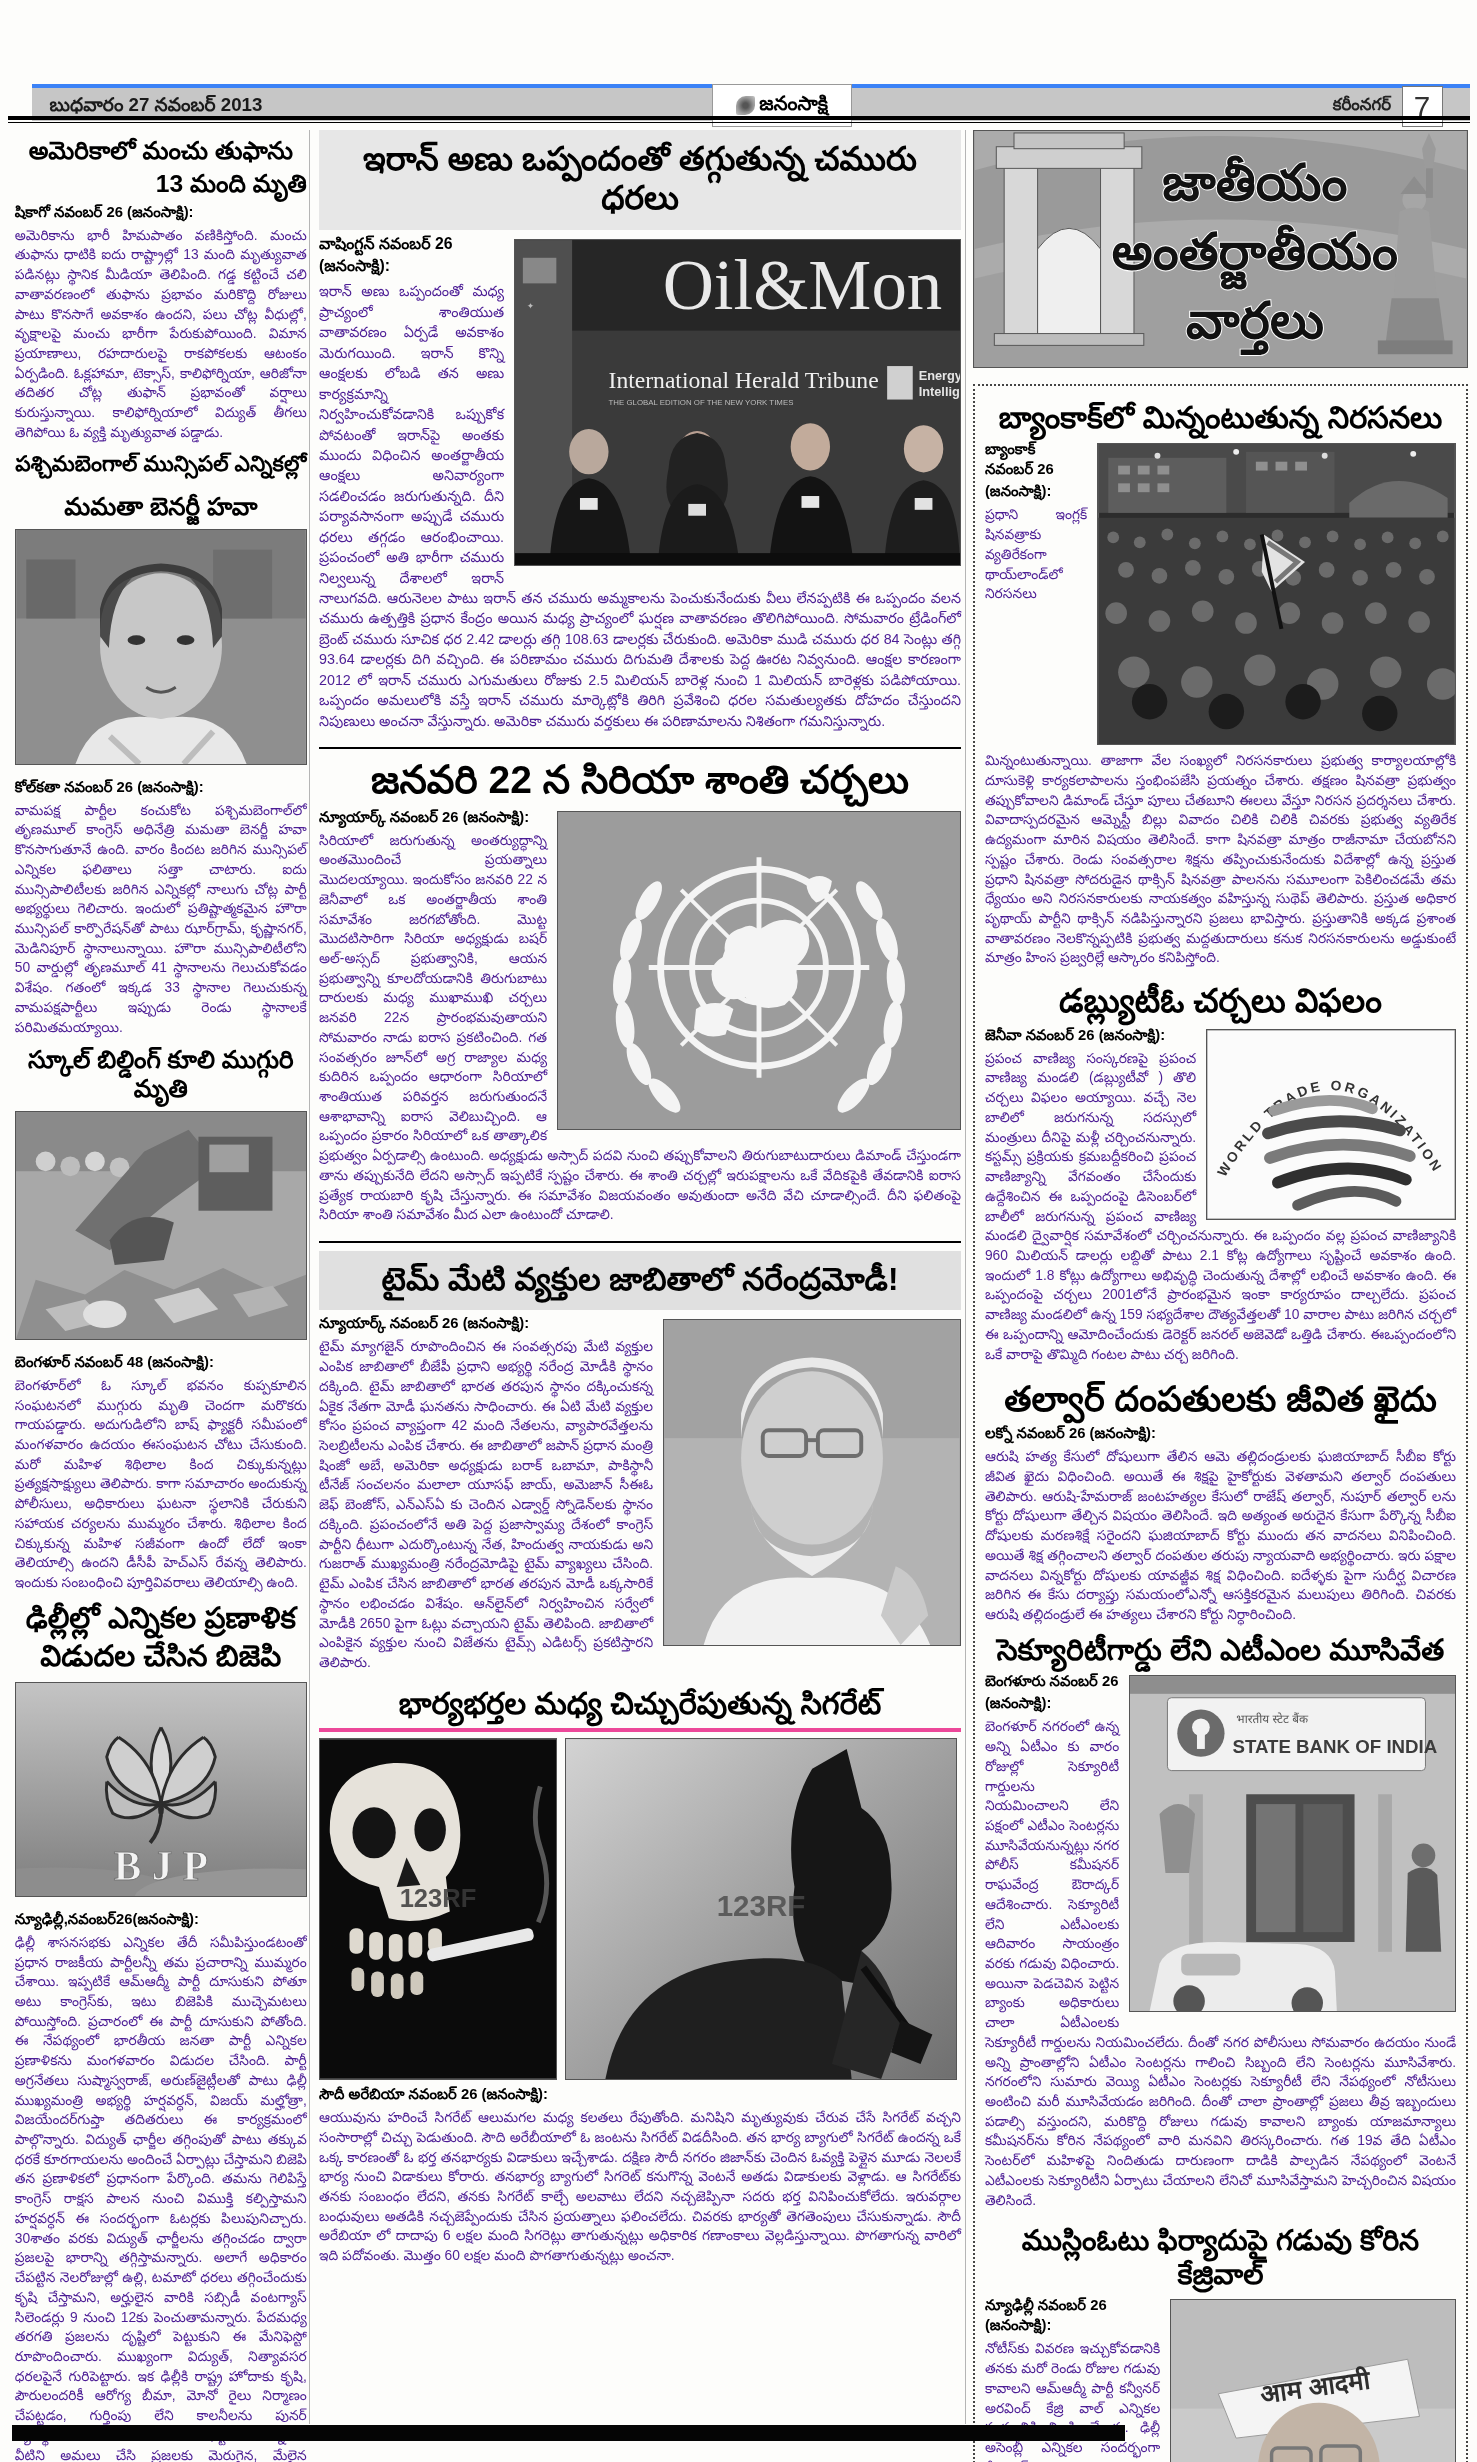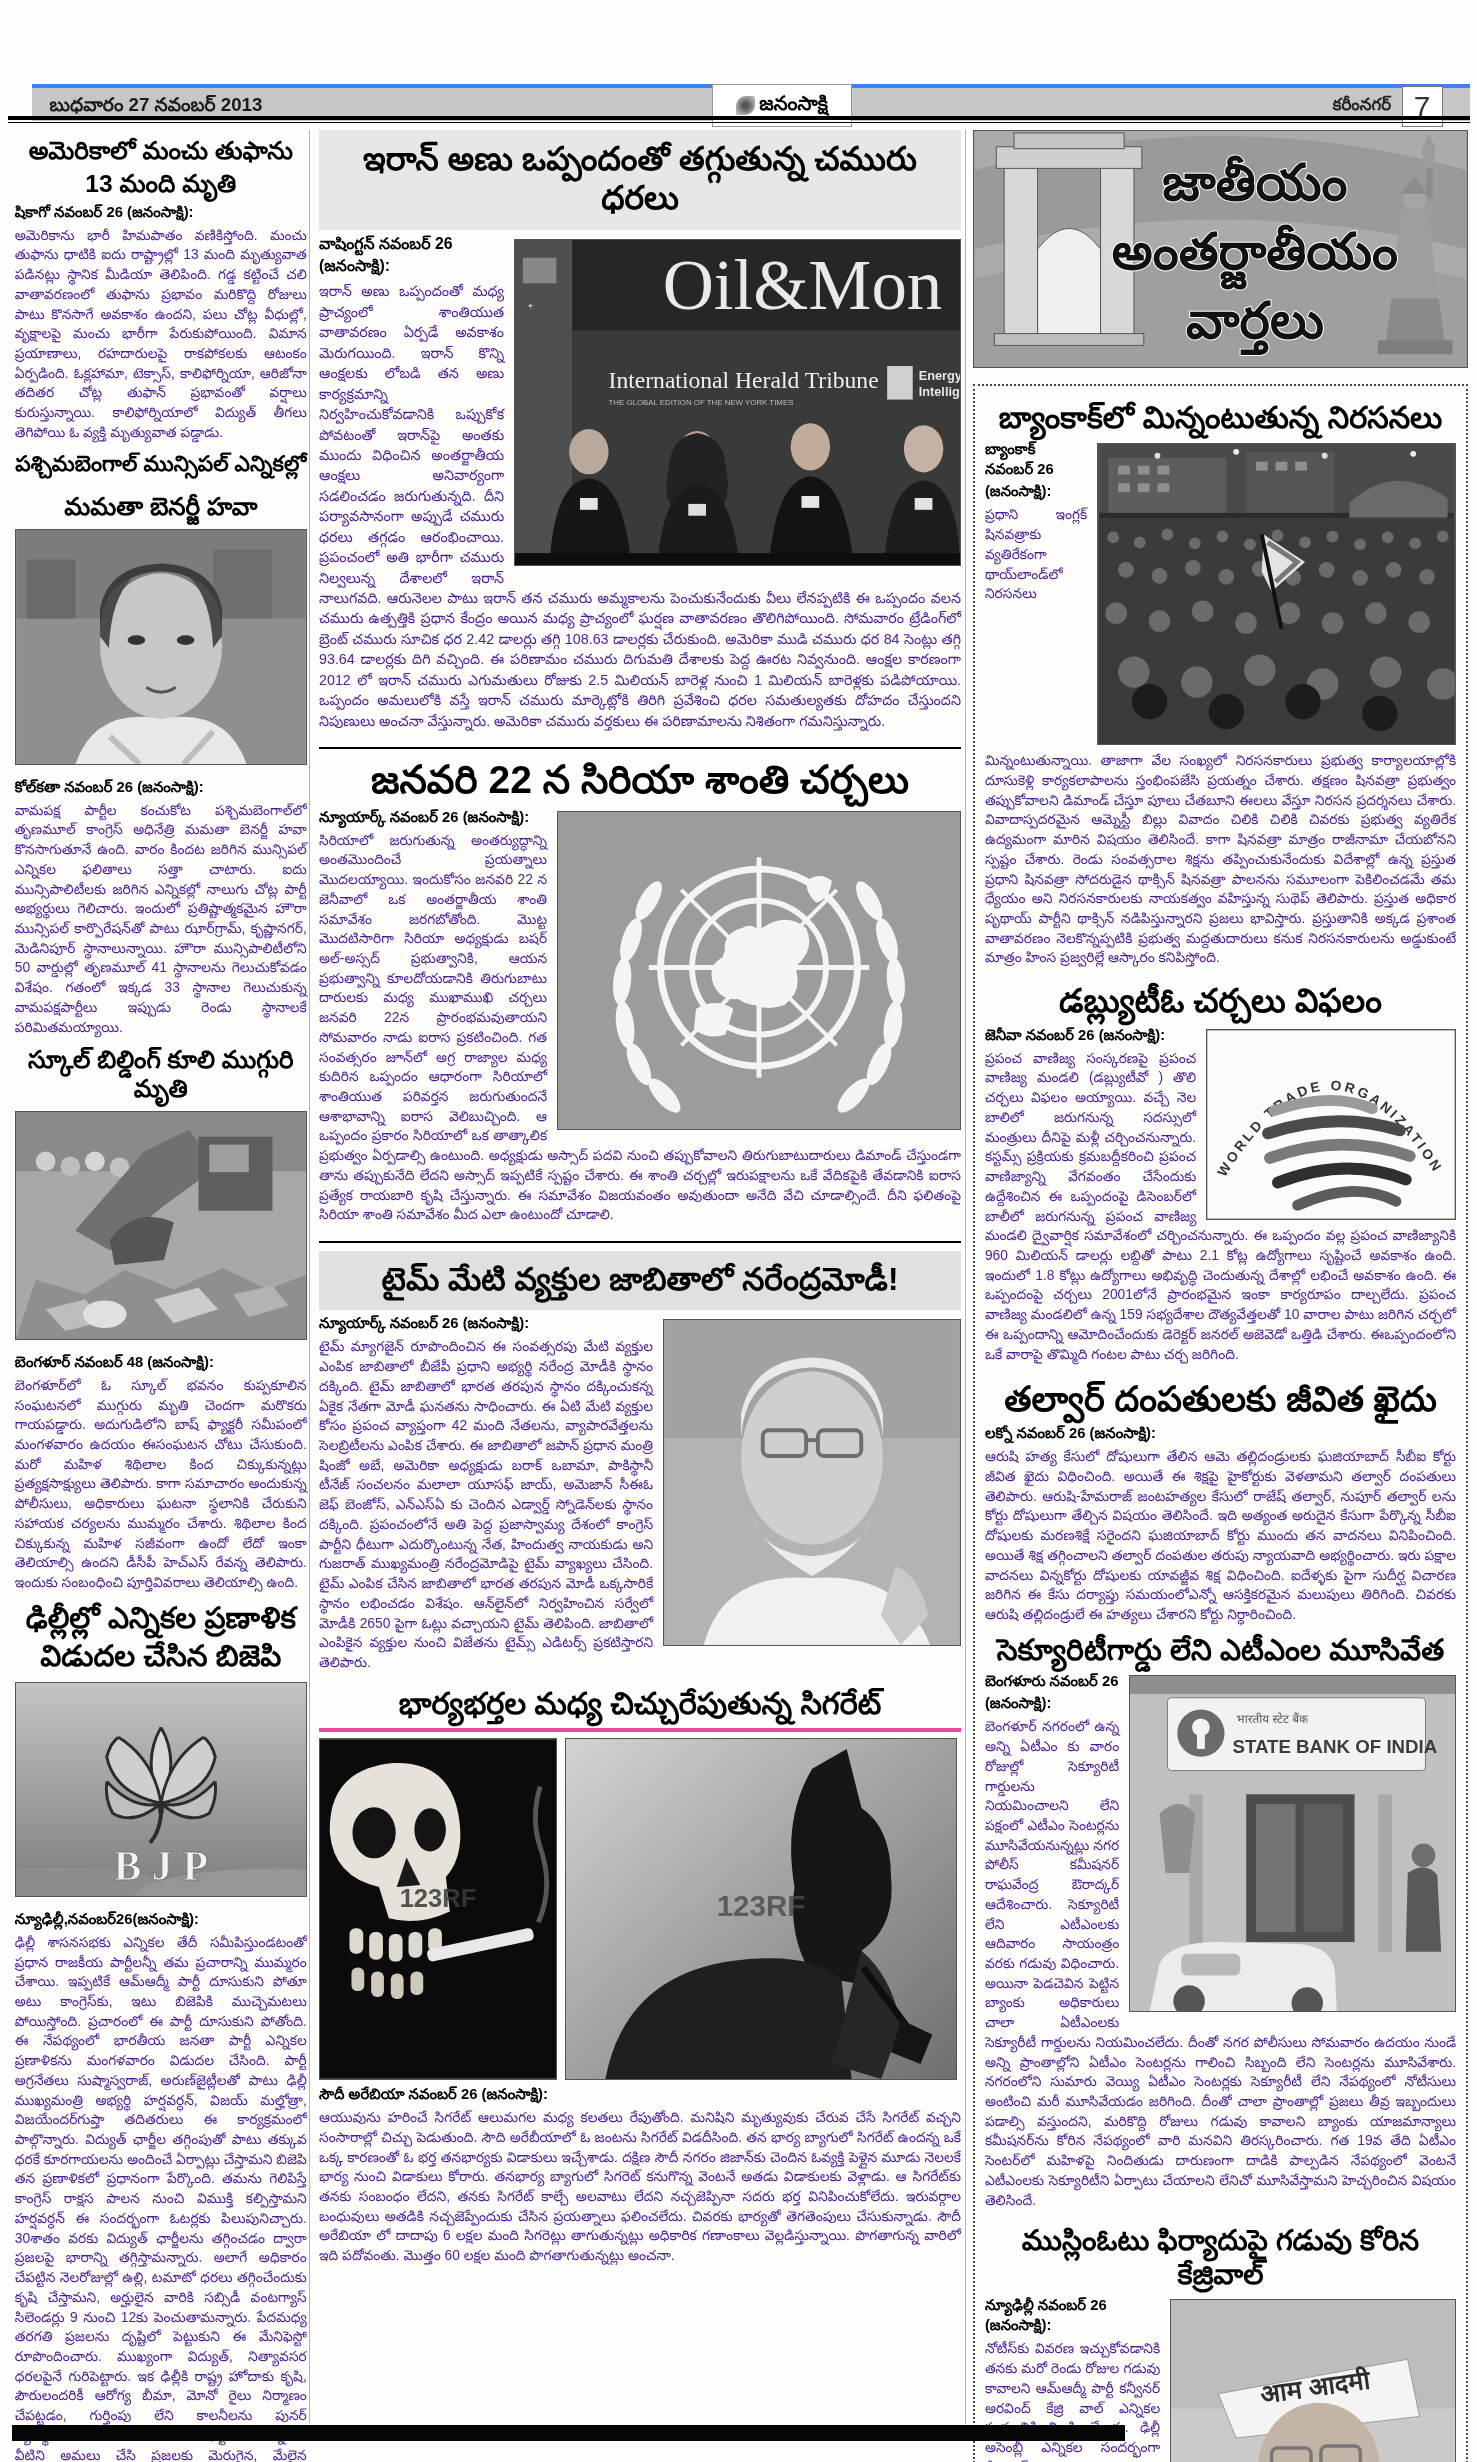--- a/index.html
+++ b/index.html
@@ -52,21 +52,21 @@
   </div>
   <div class="rule-a"></div>
   <div class="rule-b"></div>
   <div class="vdiv" style="left:309px;"></div>
   <div class="vdiv" style="left:965px;"></div>
 
   <div class="col col-left">
 
     <div>
       <div class="hl hl-sm">అమెరికాలో మంచు తుఫాను</div>
-      <div class="hl hl-sm" style="margin-top:0;">13 మంది మృతి</div>
+      <div class="hl hl-sm" style="margin-top:0;text-align:right;">13 మంది మృతి</div>
       <div class="byline">షికాగో నవంబర్ 26 (జనంసాక్షి):</div>
       <div class="body-text">అమెరికాను భారీ హిమపాతం వణికిస్తోంది. మంచు తుఫాను ధాటికి ఐదు రాష్ట్రాల్లో 13 మంది మృత్యువాత పడినట్లు స్థానిక మీడియా తెలిపింది. గడ్డ కట్టించే చలి వాతావరణంలో తుఫాను ప్రభావం మరికొద్ది రోజులు పాటు కొనసాగే అవకాశం ఉందని, పలు చోట్ల వీధుల్లో, వృక్షాలపై మంచు భారీగా పేరుకుపోయింది. విమాన ప్రయాణాలు, రహదారులపై రాకపోకలకు ఆటంకం ఏర్పడింది. ఓక్లహామా, టెక్సాస్, కాలిఫోర్నియా, ఆరిజోనా తదితర చోట్ల తుఫాన్ ప్రభావంతో వర్షాలు కురుస్తున్నాయి. కాలిఫోర్నియాలో విద్యుత్ తీగలు తెగిపోయి ఓ వ్యక్తి మృత్యువాత పడ్డాడు.</div>
     </div>
 
     <div>
       <div class="hl" style="font-size:21.7px;">పశ్చిమబెంగాల్ మున్సిపల్ ఎన్నికల్లో</div>
       <div class="hl hl-sm" style="margin-top:16px;">మమతా బెనర్జీ హవా</div>
       <svg class="photo ph-full" width="290" height="234" viewBox="0 0 294 238">
         <rect width="294" height="238" fill="#8f8f8f"></rect>
         <rect x="0" y="0" width="294" height="90" fill="#7c7c7c"></rect>

